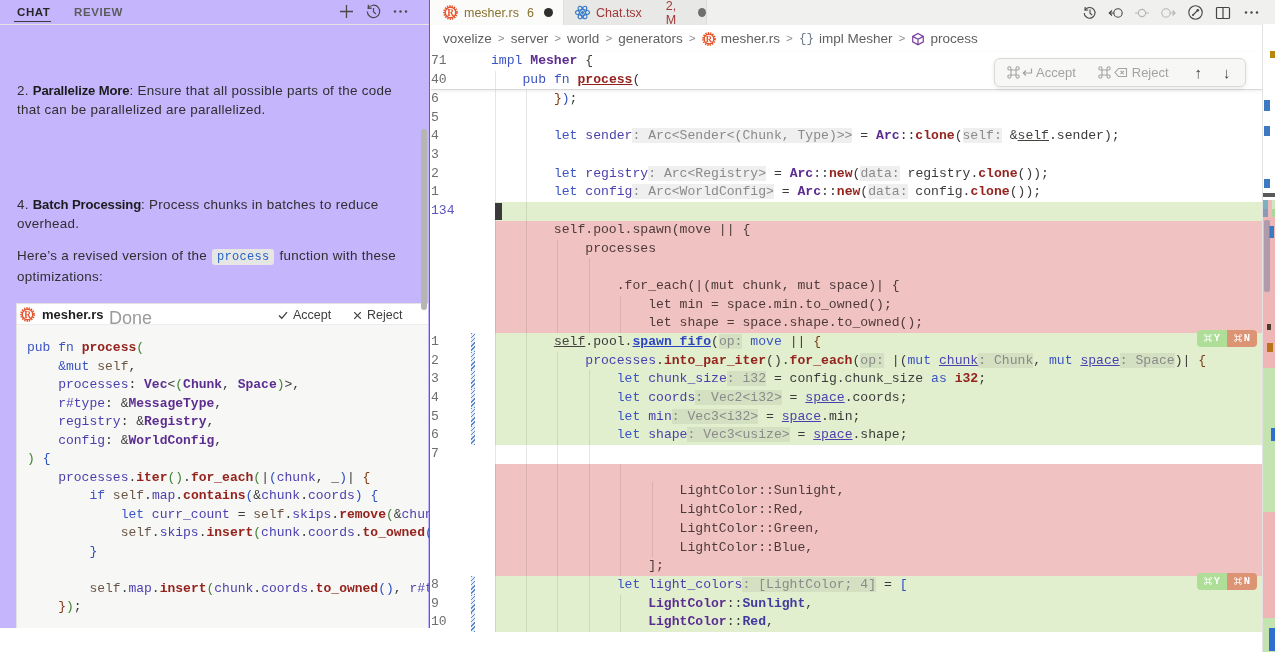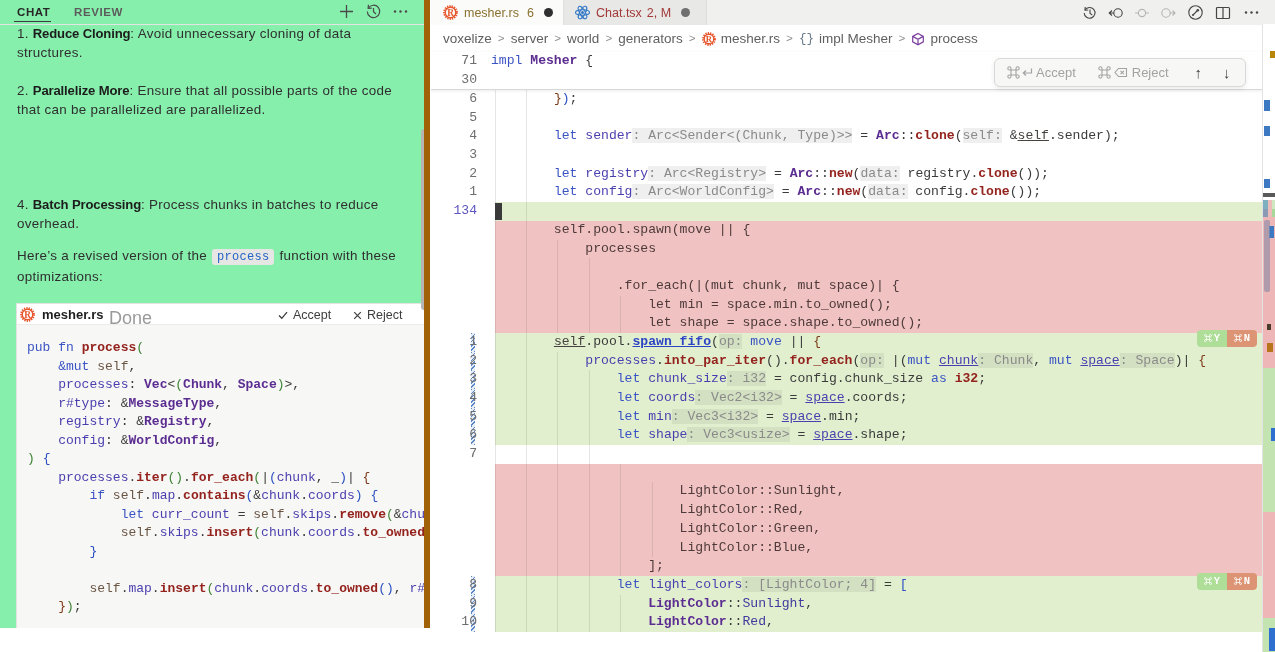--- a/index.html
+++ b/index.html
@@ -1,46 +1,46 @@
 <!DOCTYPE html>
 <html><head><meta charset="utf-8">
 <style>
 *{margin:0;padding:0;box-sizing:border-box}
 html,body{width:1275px;height:652px;overflow:hidden;background:#fff;
  font-family:"Liberation Sans",sans-serif;}
-#chat{position:absolute;left:0;top:0;width:430px;height:628px;background:#86efac;border-right:6px solid #a16207;overflow:hidden}
+#chat{position:absolute;left:0;top:0;width:430px;height:628px;background:#c4b5fd;border-right:1px solid #a16207;overflow:hidden}
 #chathead{position:absolute;left:0;top:0;width:430px;height:25px;border-bottom:1px solid #e4e4e3}
 .ctab{position:absolute;top:6px;font-weight:bold;font-size:11.5px;letter-spacing:.6px;color:#2b2b2b}
 #chatscroll{position:absolute;left:421px;top:129px;width:5.5px;height:181px;border-radius:3px;background:#b5b5b4}
 .cp{position:absolute;left:17px;width:410px;font-size:13.4px;letter-spacing:0.3px;line-height:19px;color:#2f2f2f}
 .cp b{color:#1c1c1c;font-size:13.1px;letter-spacing:-0.15px}
 .chip{font-family:"Liberation Mono",monospace;font-size:12px;color:#2563c4;background:#e6e6e5;border-radius:3px;padding:1px 5px;margin:0 1px}
 #cblock{position:absolute;left:16px;top:303px;width:412px;height:349px;background:#f7f7f6;border:1px solid #e3e3e2;border-right:none}
 #cbhead{position:absolute;left:0;top:0;width:100%;height:21px;background:#fff;border-bottom:1px solid #ececec}
 #cbcode{position:absolute;left:0;top:22px;width:412px;height:330px;overflow:hidden;
  font-family:"Liberation Mono",monospace;font-size:13px;line-height:18.5px;white-space:pre;color:#3b3b3b;padding:13px 0 0 10px}
 .k{color:#3b54c4}.v{color:#4a3fae}.t{color:#5c2d91;font-weight:bold}
 .fr{color:#94231d;font-weight:bold}.fb{color:#2b44c4;font-weight:bold;text-decoration:underline}
 .sf{color:#46423f}.u{text-decoration:underline}
-.ev{color:#403a9e;font-weight:normal}
+.ev{color:#403a9e;font-weight:bold}
 .gp{color:#3f8536}.bp{color:#2b50c0}.op{color:#7b3814}
 .slf{color:#6b5545}
 #editor{position:absolute;left:431px;top:0;width:844px;height:652px;background:#fff;overflow:hidden}
 #tabbar{position:absolute;left:0;top:0;width:844px;height:25px;background:#f0f0ef}
 .tab{position:absolute;top:0;height:25px;display:flex;align-items:center;font-size:12.5px}
 #tabicons{position:absolute;top:0;right:0;height:25px}
 #crumbs{position:absolute;left:0;top:25px;width:844px;height:27px;background:#fff;display:flex;align-items:center;font-size:13.5px;color:#5f5f5f}
 #crumbs .sep{color:#8f8f8f;margin:0 6px;font-size:11.5px;font-family:'Liberation Mono',monospace}
 #code{position:absolute;left:0;top:52px;width:844px;height:600px;background:#fff;
  font-family:"Liberation Mono",monospace;font-size:13.1px;line-height:18.7px;color:#3b3b3b}
 .row{position:relative;width:844px;height:18.7px;white-space:pre;overflow:visible}
 .rbg{position:absolute;left:64px;width:767px;top:0;height:100%}
 .g .rbg{background:#e1efcf}
 .r .rbg{background:#f0c2c2}
-.ln{position:absolute;left:12px;top:0;width:34px;text-align:right;color:#6e6e6e}
+.ln{position:absolute;left:0;top:0;width:34px;color:#6e6e6e}
 .lnc{color:#5b55bd}
 .ct{position:absolute;left:60px;top:0}
 .rd{color:#4e3a3a}
 .h{color:#8a8a8a;background:rgba(20,20,20,0.065)}
 .guide{position:absolute;top:0;height:100%;width:1px;background:rgba(80,80,80,0.14)}
 .hatch{position:absolute;left:39.5px;top:0;width:4.5px;height:100%;
  background:repeating-linear-gradient(135deg,#5a87c7 0px,#5a87c7 1px,rgba(90,135,199,.15) 1px,rgba(90,135,199,.15) 3px)}
 .cursor{position:absolute;left:63.5px;top:0.5px;width:7px;height:17.7px;background:#3a3a3a}
 .ybtn,.nbtn{position:absolute;top:-2.5px;height:16.5px;width:30px;color:#fff;font-size:10.5px;font-weight:bold;
  display:flex;align-items:center;justify-content:center;gap:1px}
@@ -72,21 +72,20 @@
         </svg>
       </div>
 <div style="position:absolute;left:392px;top:3px">
         <svg width="17" height="17" viewBox="0 0 17 17" style="">
           <circle cx="3" cy="8.5" r="1.2" fill="#4a4a4a"></circle>
           <circle cx="8.5" cy="8.5" r="1.2" fill="#4a4a4a"></circle>
           <circle cx="14" cy="8.5" r="1.2" fill="#4a4a4a"></circle>
         </svg>
       </div>
 </div>
-<div class="cp" style="top:24px">1. <b>Reduce Cloning</b>: Avoid unnecessary cloning of data<br>structures.</div>
 <div class="cp" style="top:81px">2. <b>Parallelize More</b>: Ensure that all possible parts of the code<br>that can be parallelized are parallelized.</div>
 <div class="cp" style="top:195px">4. <b>Batch Processing</b>: Process chunks in batches to reduce<br>overhead.</div>
 <div class="cp" style="top:245.5px">Here’s a revised version of the <span class="chip">process</span> function with these<br>optimizations:</div>
 <div id="cblock">
 <div id="cbhead">
 <div style="position:absolute;left:3px;top:3px">
           <svg width="15" height="15" viewBox="0 0 15 15" style="flex:none">
             <circle cx="7.5" cy="7.5" r="6.4" fill="none" stroke="#e6552c" stroke-width="2" stroke-dasharray="1.3 1.05"></circle>
             <circle cx="7.5" cy="7.5" r="5.3" fill="none" stroke="#e6552c" stroke-width="1.4"></circle>
             <text x="7.5" y="10.9" text-anchor="middle" font-family="Liberation Serif" font-size="9.3" font-weight="bold" fill="#e6552c">R</text>
@@ -148,21 +147,21 @@
             <g transform="rotate(60)">
               <ellipse cx="0" cy="0" rx="7" ry="2.7" fill="none" stroke="#3178c6" stroke-width="1.1"></ellipse>
             </g>
             <g transform="rotate(120)">
               <ellipse cx="0" cy="0" rx="7" ry="2.7" fill="none" stroke="#3178c6" stroke-width="1.1"></ellipse>
             </g>
             <circle cx="0" cy="0" r="1.5" fill="#3178c6"></circle>
           </g>
         </svg>
         <span style="margin-left:6px;color:#a13937">Chat.tsx</span>
-        <span style="margin-left:5px;color:#a13937">2, M</span>
+        <span style="margin-left:24px;color:#a13937">2, M</span>
         <span style="margin-left:10px;width:9px;height:9px;border-radius:50%;background:#6f6f6f;display:inline-block"></span>
       </div>
 <div id="tabicons" style="left:0;top:0;width:844px;height:25px;position:absolute">
 <div style="position:absolute;left:651px;top:4.5px">
           <svg width="16" height="16" viewBox="0 0 16 16" style="">
             <path d="M3.0 5.0 A5.4 5.4 0 1 1 2.2 8.0" stroke="#454545" stroke-width="1.1" fill="none"></path>
             <path d="M3.2 2.0 L3.0 5.2 L6.2 5.0" stroke="#454545" stroke-width="1.1" fill="none"></path>
             <path d="M8 4.6 V8.2 L10.2 10.2" stroke="#454545" stroke-width="1.1" fill="none"></path>
           </svg>
         </div>
@@ -253,22 +252,23 @@
 <div class="row g"><div class="rbg"></div><div class="guide" style="left:63.5px"></div><div class="guide" style="left:94.9px"></div><div class="guide" style="left:126.4px"></div><div class="guide" style="left:157.8px"></div><div class="hatch"></div><span class="ln ">8</span><span class="ct">                <span class="k">let</span> <span class="v">light_colors</span><span class="h">: [LightColor; 4]</span> = <span class="bp">[</span></span><div class="ybtn"><svg width="9" height="9" viewBox="0 0 9 9" style="flex:none">
               <path d="M2.4 2.4 H5.6 V5.6 H2.4 Z M2.4 2.4 H1.45 A0.95 0.95 0 1 1 2.4 1.45 Z M5.6 2.4 V1.45 A0.95 0.95 0 1 1 6.55 2.4 Z M5.6 5.6 H6.55 A0.95 0.95 0 1 1 5.6 6.55 Z M2.4 5.6 V6.55 A0.95 0.95 0 1 1 1.45 5.6 Z" fill="none" stroke="#fff" stroke-width="0.85"></path>
             </svg>Y</div><div class="nbtn"><svg width="9" height="9" viewBox="0 0 9 9" style="flex:none">
               <path d="M2.4 2.4 H5.6 V5.6 H2.4 Z M2.4 2.4 H1.45 A0.95 0.95 0 1 1 2.4 1.45 Z M5.6 2.4 V1.45 A0.95 0.95 0 1 1 6.55 2.4 Z M5.6 5.6 H6.55 A0.95 0.95 0 1 1 5.6 6.55 Z M2.4 5.6 V6.55 A0.95 0.95 0 1 1 1.45 5.6 Z" fill="none" stroke="#fff" stroke-width="0.85"></path>
             </svg>N</div></div>
 <div class="row g"><div class="rbg"></div><div class="guide" style="left:63.5px"></div><div class="guide" style="left:94.9px"></div><div class="guide" style="left:126.4px"></div><div class="guide" style="left:157.8px"></div><div class="guide" style="left:189.3px"></div><div class="hatch"></div><span class="ln ">9</span><span class="ct">                    <span class="t">LightColor</span>::<span class="ev">Sunlight</span>,</span></div>
 <div class="row g"><div class="rbg"></div><div class="guide" style="left:63.5px"></div><div class="guide" style="left:94.9px"></div><div class="guide" style="left:126.4px"></div><div class="guide" style="left:157.8px"></div><div class="guide" style="left:189.3px"></div><div class="hatch"></div><span class="ln ">10</span><span class="ct">                    <span class="t">LightColor</span>::<span class="ev">Red</span>,</span></div>
 </div>
 <div id="sticky">
 <div class="row"><span class="ct"><span class="k">impl</span> <span class="t">Mesher</span> {</span></div>
+<div class="row"><div class="guide" style="left:63.5px"></div><span class="ct">    <span class="k">pub</span> <span class="k">fn</span> <span class="fr" style="text-decoration:underline">process</span>(</span></div>
 <span class="ln" style="top:0">71</span>
-        <span class="ln" style="top:18.7px">30</span>
+        <span class="ln" style="top:18.7px">40</span>
 </div>
 </div>
 <div id="acceptbar">
       <span style="margin-left:12px;display:flex;align-items:center">
         <svg width="13" height="13" viewBox="0 0 13 13" style="flex:none">
           <path d="M4 4 H9 V9 H4 Z M4 4 H2.4 A1.6 1.6 0 1 1 4 2.4 Z M9 4 V2.4 A1.6 1.6 0 1 1 10.6 4 Z M9 9 H10.6 A1.6 1.6 0 1 1 9 10.6 Z M4 9 V10.6 A1.6 1.6 0 1 1 2.4 9 Z" fill="none" stroke="#a3a3a3" stroke-width="1.1"></path>
         </svg>
         <svg width="14" height="13" viewBox="0 0 14 13" style="flex:none">
           <path d="M11.5 2.5 V7 H3.5 M6 4.5 L3.3 7 L6 9.5" fill="none" stroke="#a3a3a3" stroke-width="1.2"></path>
         </svg>

